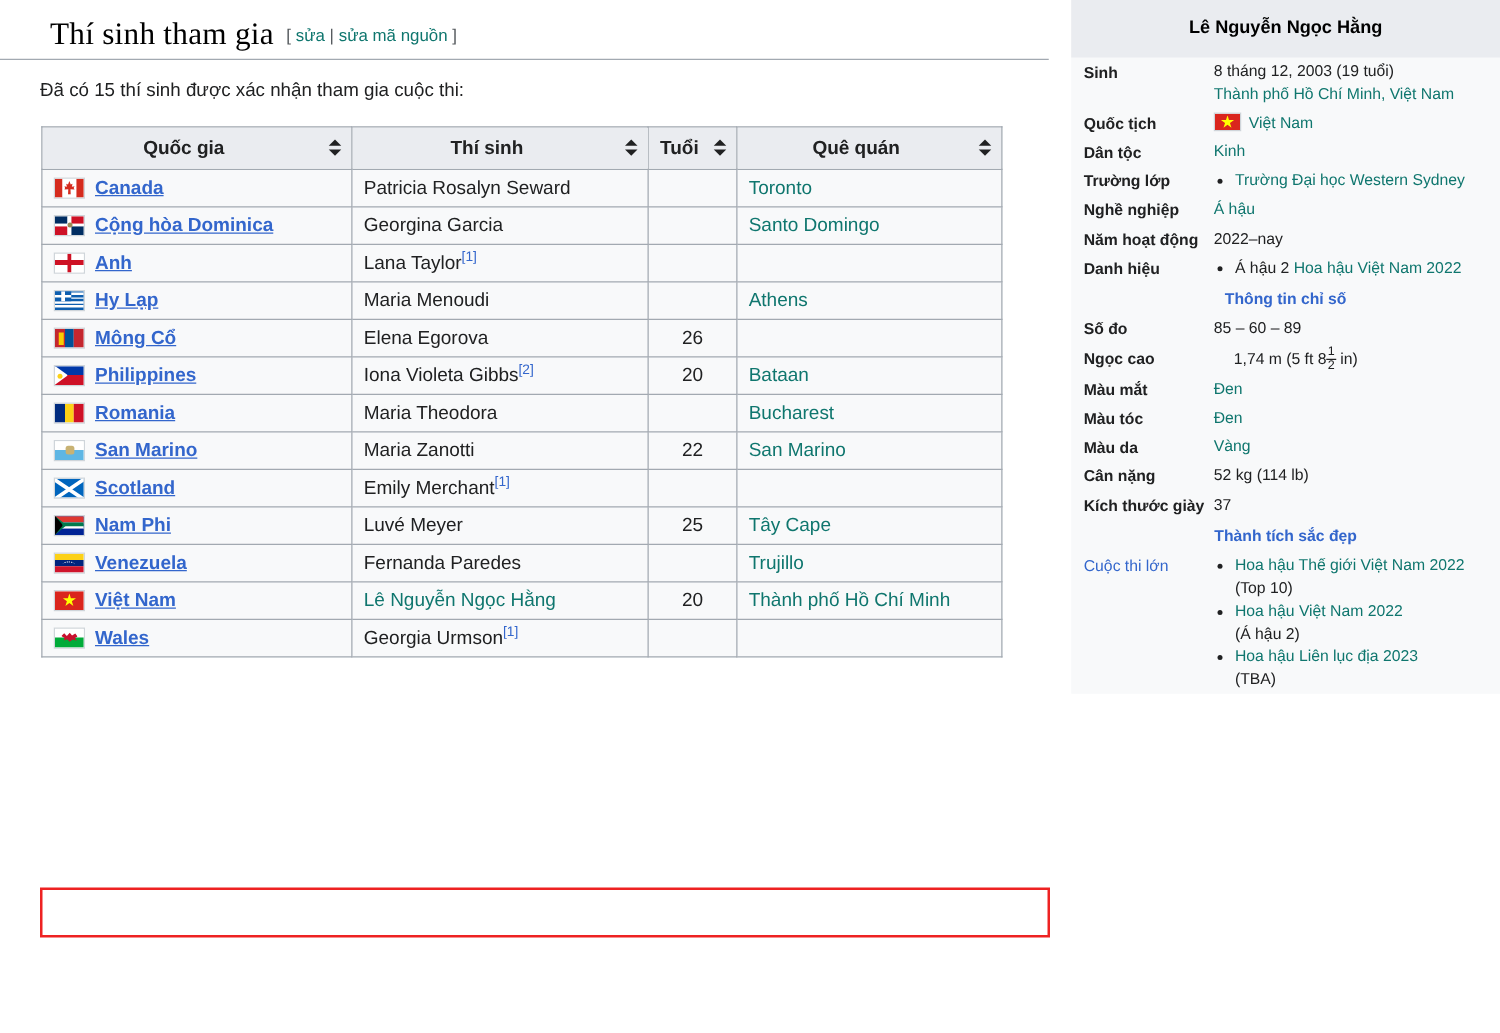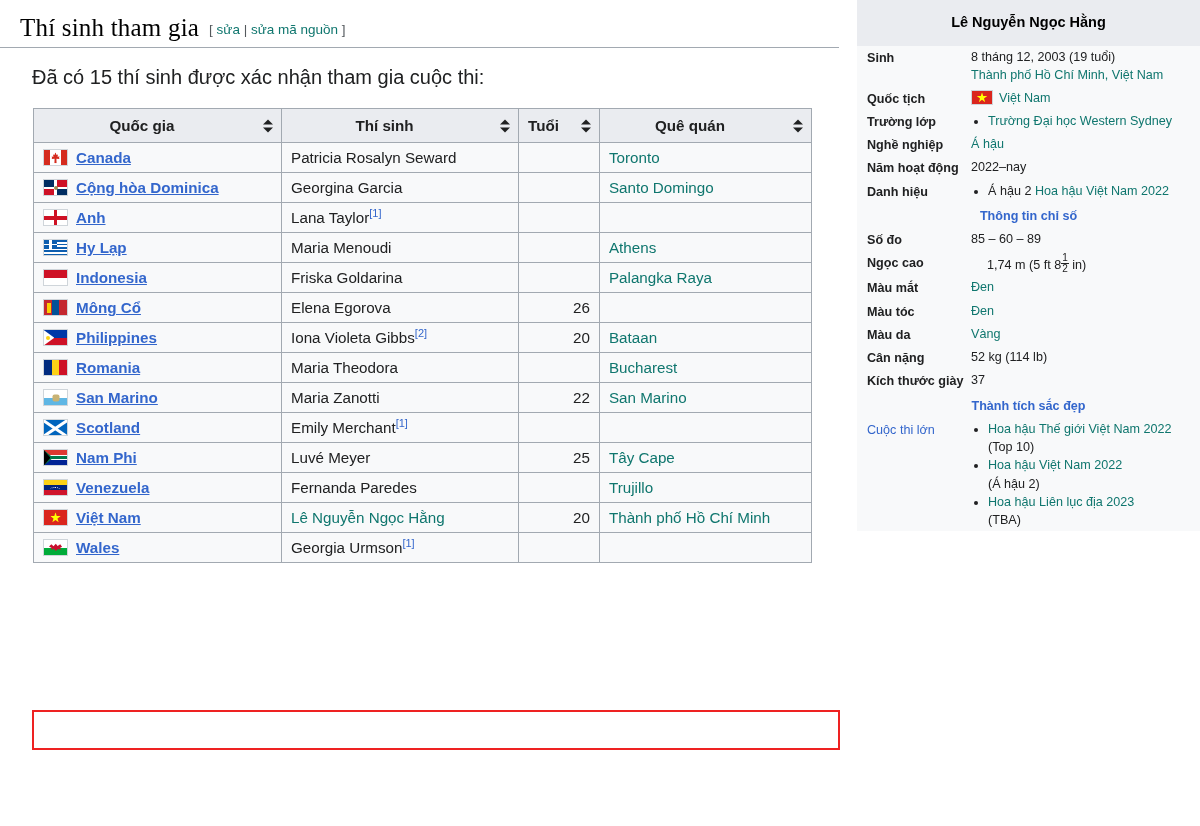--- a/index.html
+++ b/index.html
@@ -21,21 +21,21 @@
     position: absolute;
     left: 0; top: 0;
     width: 857px;
     padding: 0;
   }
 
   .section-head {
     display: flex;
     align-items: baseline;
     gap: 10px;
-    padding: 12px 0 4px 20px;
+    padding: 12px 0 4px 40px;
     border-bottom: 1px solid #a2a9b1;
     margin-right: 18px;
   }
   .section-head h2 {
     margin: 0;
     font-family: "Liberation Serif", serif;
     font-size: 25px;
     font-weight: normal;
     color: #000000;
     line-height: 1.25;
@@ -47,21 +47,21 @@
     white-space: nowrap;
     position: relative;
     top: -2px;
   }
   .editlinks .brk { color: #54595d; }
   .editlinks a { color: #3366cc; text-decoration: none; }
 
   .lead-para {
     margin: 0;
     padding: 14px 0 0 32px;
-    font-size: 20px;
+    font-size: 15px;
     color: #202122;
     line-height: 1.5;
   }
 
   
   #tablewrap {
     padding: 16px 0 0 33px;
   }
   table.wikitable {
     border-collapse: collapse;
@@ -73,21 +73,21 @@
   table.wikitable th,
   table.wikitable td {
     border: 1px solid #a2a9b1;
     padding: 6px 9px;
     vertical-align: middle;
   }
   table.wikitable th {
     background: #eaecf0;
     font-weight: bold;
     text-align: center;
-    padding: 8px 40px 8px 9px;
+    padding: 8px 30px 8px 9px;
     position: relative;
     white-space: nowrap;
   }
   .sortarrow {
     position: absolute;
     right: 7px;
     top: 50%;
     transform: translateY(-50%);
     width: 11px; height: 13px;
     display: inline-block;
@@ -103,21 +103,21 @@
     top: 0;
     border-bottom: 5px solid #202122;
   }
   .sortarrow::after {
     bottom: 0;
     border-top: 5px solid #202122;
   }
 
   td.c-country { width: 248px; white-space: nowrap; }
   td.c-name    { width: 237px; }
-  td.c-age     { width: 63px; text-align: right; }
+  td.c-age     { width: 63px; text-align: center; }
   td.c-home    { width: 212px; }
 
   th.h-country { width: 248px; }
   th.h-name    { width: 237px; }
   th.h-age     { width: 63px; padding: 8px 20px 8px 6px; }
   th.h-home    { width: 212px; }
 
   .country-cell {
     display: flex;
     align-items: center;
@@ -414,34 +414,20 @@
                   <a href="#" class="country-name">Hy Lạp</a>
                 </div>
               </td>
               <td class="c-name"><span>Maria Menoudi</span></td>
               <td class="c-age"></td>
               <td class="c-home"><a href="#" class="wlink">Athens</a></td>
             </tr>
             <tr>
               <td class="c-country">
                 <div class="country-cell">
-                  <span class="flag fl-id">
-                    <i class="t"></i>
-                    <i class="b"></i>
-                  </span>
-                  <a href="#" class="country-name">Indonesia</a>
-                </div>
-              </td>
-              <td class="c-name"><span>Friska Goldarina</span></td>
-              <td class="c-age"></td>
-              <td class="c-home"><a href="#" class="wlink">Palangka Raya</a></td>
-            </tr>
-            <tr>
-              <td class="c-country">
-                <div class="country-cell">
                   <span class="flag fl-mn">
                     <i class="l"></i>
                     <i class="c"></i>
                     <i class="r"></i>
                     <i class="sy"></i>
                   </span>
                   <a href="#" class="country-name">Mông Cổ</a>
                 </div>
               </td>
               <td class="c-name"><span>Elena Egorova</span></td>
@@ -596,20 +582,26 @@
       <div class="ib-label">Quốc tịch</div>
       <div class="ib-value ib-flagline">
         <span class="flag flag-sm fl-vn">
             <i class="bg"></i>
             <i class="star"></i>
           </span>
         <a href="#" class="wlink">Việt Nam</a>
       </div>
     </div>
 
+    <div class="ib-row">
+      <div class="ib-label">Dân tộc</div>
+      <div class="ib-value">
+        <a href="#" class="wlink">Kinh</a>
+      </div>
+    </div>
 
     <div class="ib-row">
       <div class="ib-label">Trường lớp</div>
       <div class="ib-value">
         <ul class="ib-ul">
           <li>
             <a href="#" class="wlink">Trường Đại học Western Sydney</a>
           </li>
         </ul>
       </div>

